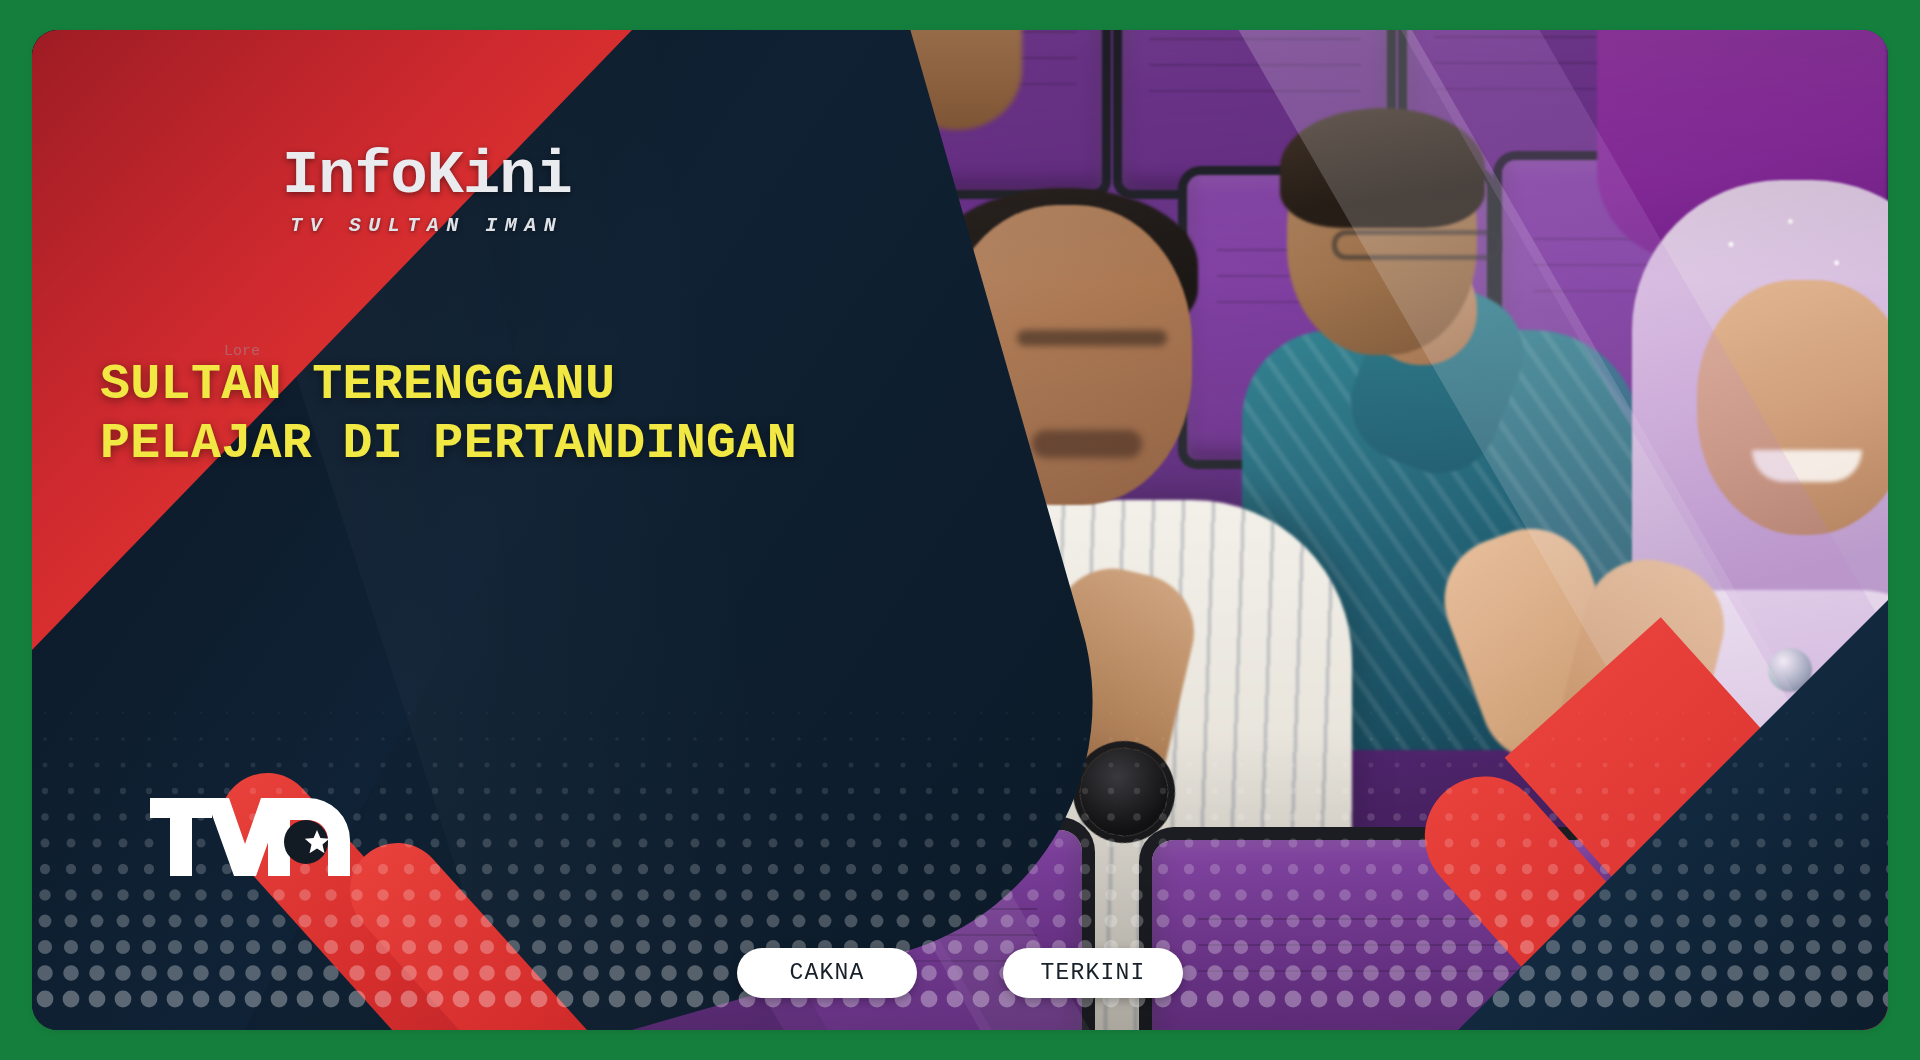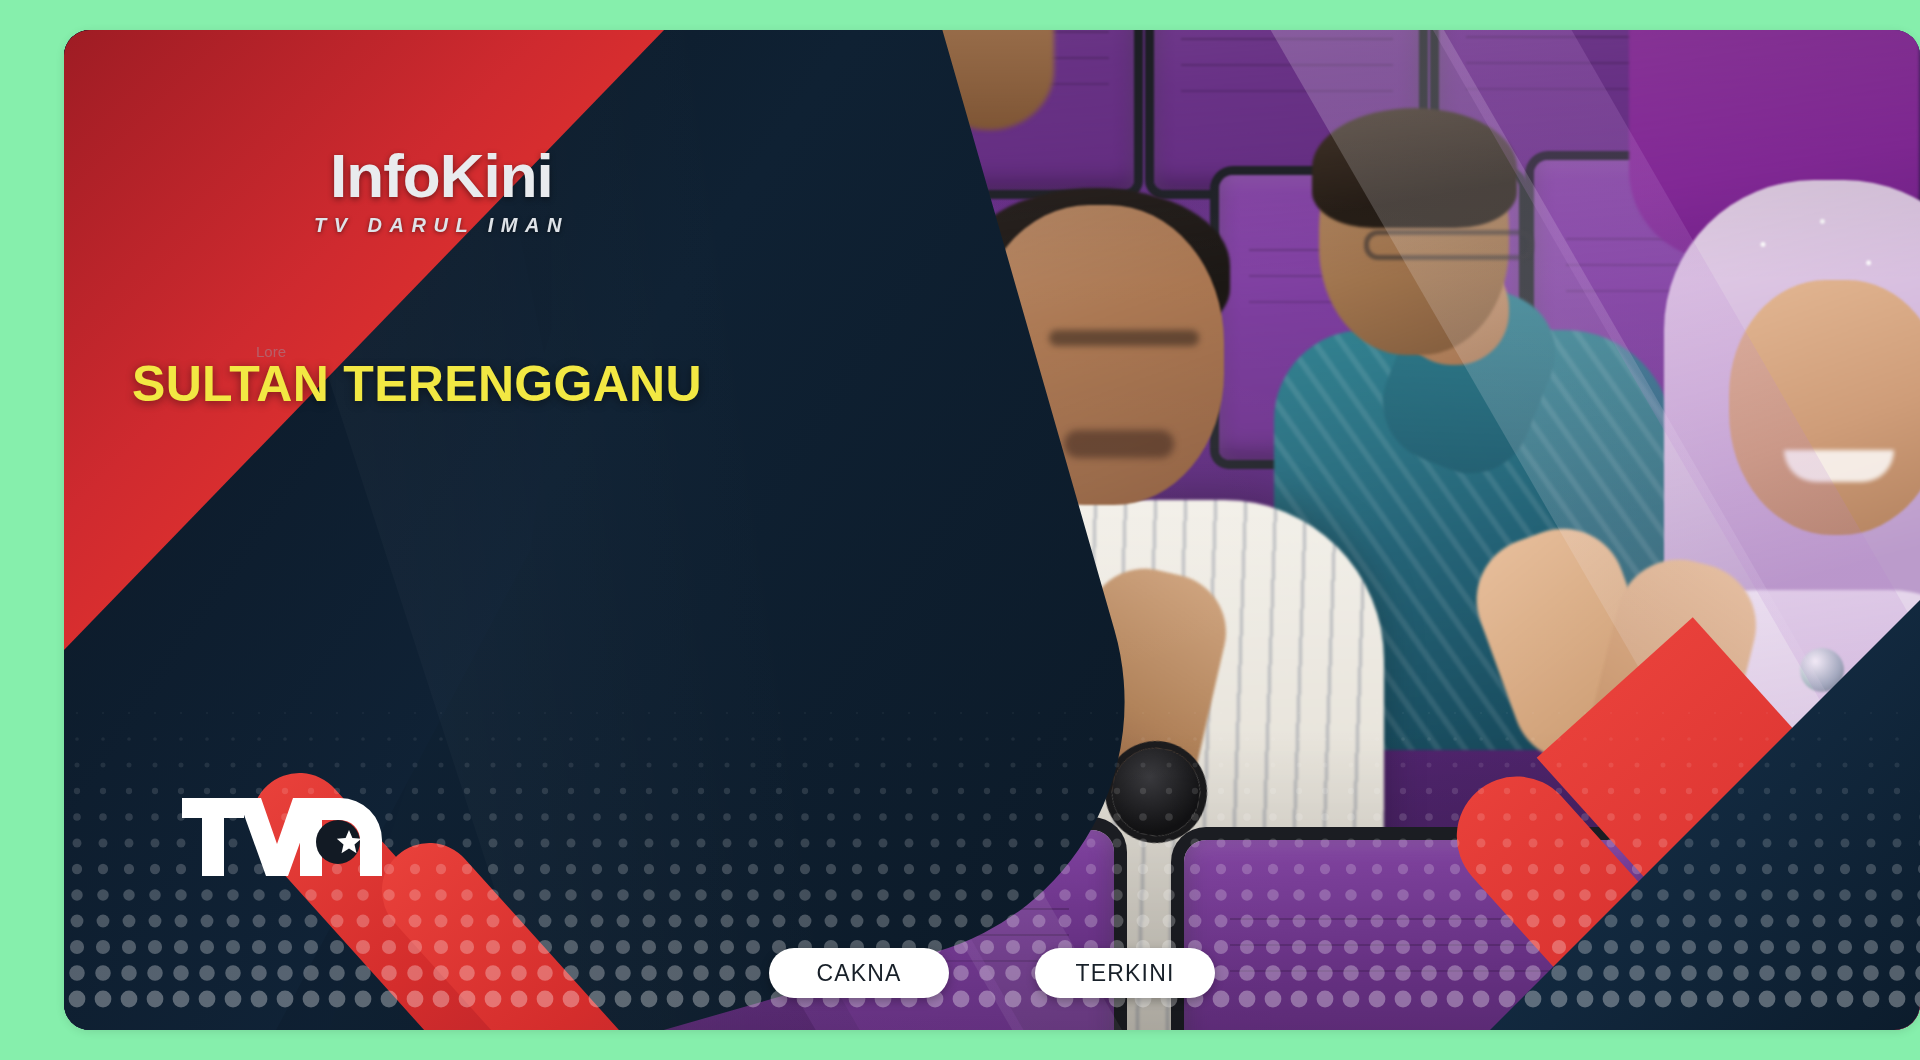--- a/index.html
+++ b/index.html
@@ -6,22 +6,22 @@
   html, body {
     width:1920px; height:1060px;
     background:#f2f2f2;
     font-family:"Liberation Sans", sans-serif;
     overflow:hidden;
   }
 
   #stage {
     position:relative;
     width:1920px; height:1060px;
-    background:#86efac;
-    display:flex; align-items:center; justify-content:flex-end;
+    background:#15803d;
+    display:flex; align-items:center; justify-content:center;font-family:Liberation Mono, monospace;
   }
 
   
   .card {
     position:relative;
     width:1856px; height:1000px;
     border-radius:26px;
     overflow:hidden;
     background:#0d1b2a;
     box-shadow:0 2px 10px rgba(0,0,0,.10);
@@ -1271,26 +1271,27 @@
           <circle cx="1729" cy="299" r="8.40" fill="rgba(255,255,255,0.380)"></circle>
           <circle cx="1755" cy="299" r="8.40" fill="rgba(255,255,255,0.380)"></circle>
           <circle cx="1781" cy="299" r="8.40" fill="rgba(255,255,255,0.380)"></circle>
           <circle cx="1807" cy="299" r="8.40" fill="rgba(255,255,255,0.380)"></circle>
           <circle cx="1833" cy="299" r="8.40" fill="rgba(255,255,255,0.380)"></circle>
           <circle cx="1859" cy="299" r="8.40" fill="rgba(255,255,255,0.380)"></circle>
         </svg></div>
 
     <div class="brand">
       <div class="brand-name">InfoKini</div>
-      <div class="brand-sub">TV DARUL IMAN</div>
+      <div class="brand-sub">TV SULTAN IMAN</div>
     </div>
 
     <div class="ghost">Lore</div>
     <div class="headline">
       <div>SULTAN TERENGGANU</div>
+      <div>PELAJAR DI PERTANDINGAN</div>
     </div>
 
     <div class="tvd">
       <svg width="200" height="86" viewBox="0 0 200 86" aria-hidden="true">
         <g fill="#ffffff">
 
           <path d="M0 4 h62 v20 H42 v58 H20 V24 H0 Z"></path>
 
           <path d="M56 4 h23 l16 46 16 -46 h23 l-28 78 h-22 Z"></path>
 

